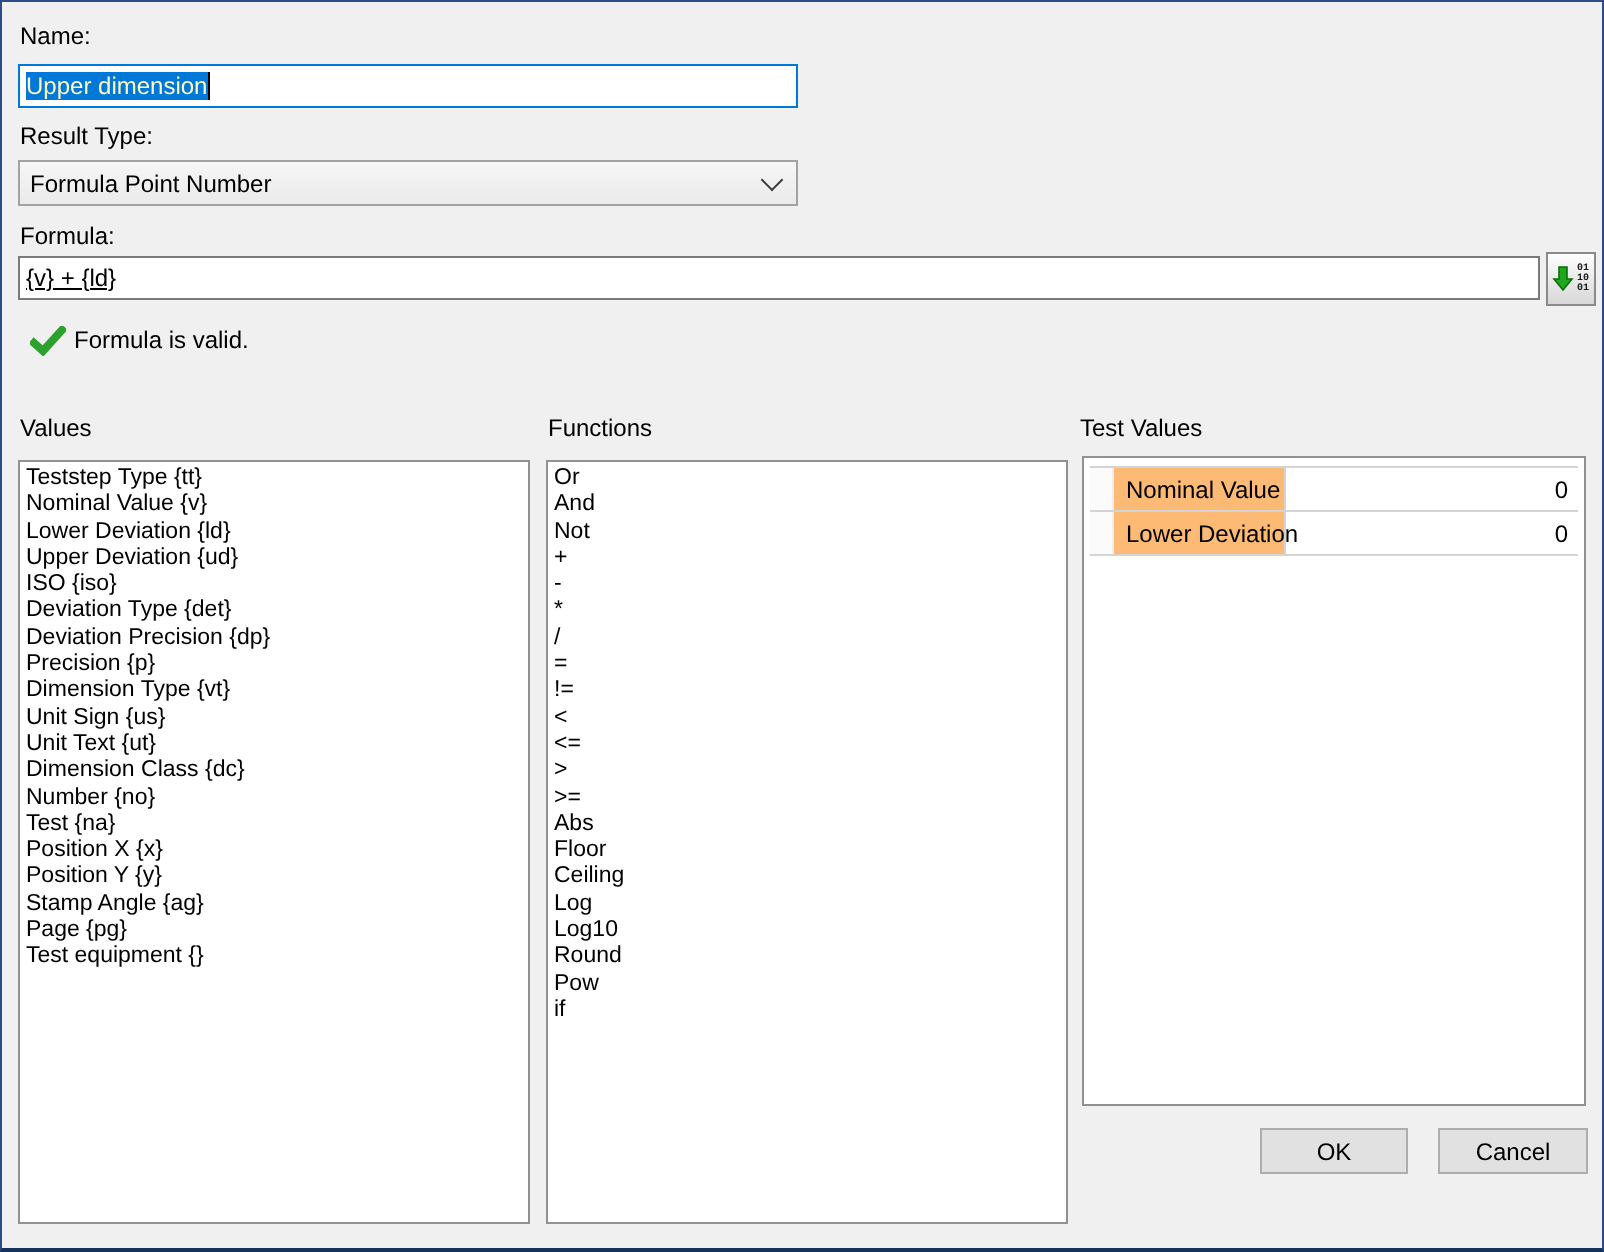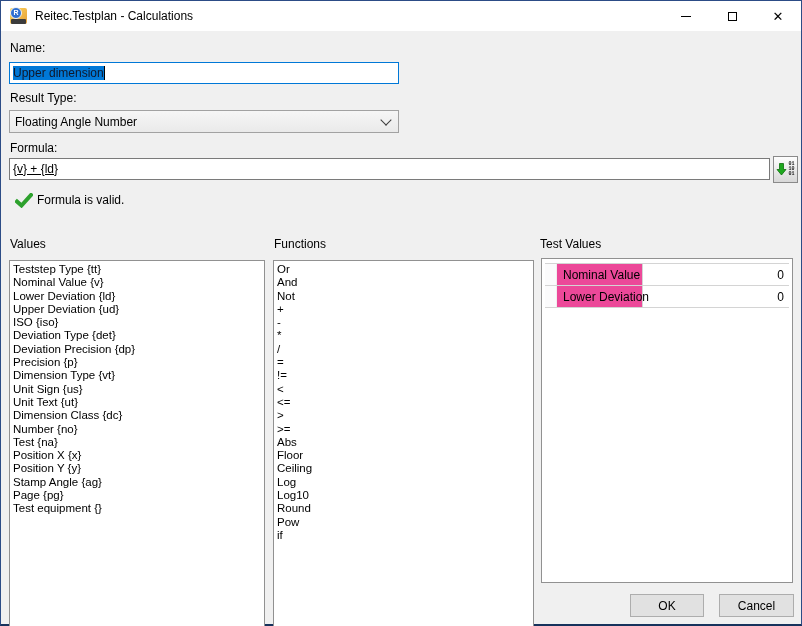--- a/index.html
+++ b/index.html
@@ -29,21 +29,21 @@
   .label { position:absolute; font-size:12px; white-space:nowrap; }
   .lbl-name { left:9px; top:10px; }
   .lbl-result { left:9px; top:60px; }
   .lbl-formula { left:9px; top:110px; }
   .lbl-values { left:9px; top:206px; }
   .lbl-functions { left:273px; top:206px; }
   .lbl-testvalues { left:539px; top:206px; }
 
   .textbox { position:absolute; background:#fff; font-size:12px; display:flex; align-items:center; padding:0 3px; box-sizing:border-box; white-space:pre; }
   .name-input { left:8px; top:31px; width:390px; height:22px; border:1px solid #0078d7; }
-  .selected-text { background:#0078d7; color:#0f172a; }
+  .selected-text { background:#0078d7; color:#fef9c3; }
   .caret { width:1px; height:14px; background:#000; flex:0 0 auto; }
   .formula-input { left:8px; top:127px; width:761px; height:22px; border:1px solid #7a7a7a;text-decoration:underline; }
 
   .combobox { position:absolute; left:8px; top:79px; width:390px; height:23px; box-sizing:border-box;
     border:1px solid #a2a2a2; background:linear-gradient(#f6f6f6,#eaeaea);
     display:flex; align-items:center; justify-content:space-between; padding:0 8px 0 5px; font-size:12px; }
   .chevron { width:7px; height:7px; border-right:1px solid #3c3c3c; border-bottom:1px solid #3c3c3c; transform:rotate(45deg); margin-top:-4px; }
 
   .insert-btn { position:absolute; left:772px; top:125px; width:25px; height:27px; box-sizing:border-box;
     border:1px solid #8a8a8a; background:linear-gradient(#fefefe,#d7d7d7);
@@ -57,62 +57,44 @@
     box-sizing:border-box; padding:2px 0 0 3px; overflow:hidden; font-size:11.5px; }
   .values-list { left:8px; width:256px; }
   .functions-list { left:272px; width:261px; }
   .list-item { height:13.3px; line-height:13.3px; white-space:nowrap; }
 
   .tv-panel { position:absolute; left:540px; top:227px; width:252px; height:325px; background:#fff;
     border:1px solid #919191; box-sizing:border-box; }
   .tv-table { position:absolute; left:3px; top:4px; right:3px; border-top:1px solid #d4d4d4; }
   .tv-row { display:grid; grid-template-columns:12px 86px 1fr; height:21px; border-bottom:1px solid #d4d4d4; font-size:12px; }
   .tv-strip { background:#fbfbfc; border-right:1px solid #efefef; }
-  .tv-name { background:#ec4899; display:flex; align-items:center; padding-left:6px; border-right:1px solid #d4d4d4; white-space:nowrap; }
+  .tv-name { background:#fdba74; display:flex; align-items:center; padding-left:6px; border-right:1px solid #d4d4d4; white-space:nowrap; }
   .tv-value { display:flex; align-items:center; justify-content:flex-end; padding-right:5px; }
 
   .btn { position:absolute; top:563px; height:23px; box-sizing:border-box; background:#e1e1e1; border:1px solid #adadad;
     font-size:12px; display:flex; align-items:center; justify-content:center; cursor:default; }
   .ok-btn { left:629px; width:74px;text-align:center; }
   .cancel-btn { left:718px; width:75px; }
 </style>
 </head>
 <body>
 
 <div class="window">
 
-  <div class="titlebar">
-    <div class="app-icon">
-      <div class="circle">R</div>
-      <div class="bar"></div>
-    </div>
-    <div class="title">Reitec.Testplan - Calculations</div>
-    <div class="caption-buttons">
-      <div class="cap-btn">
-        <span class="min-glyph"></span>
-      </div>
-      <div class="cap-btn">
-        <span class="max-glyph"></span>
-      </div>
-      <div class="cap-btn">
-        <span class="close-glyph">✕</span>
-      </div>
-    </div>
-  </div>
 
   <div class="client">
 
     <div class="label lbl-name">Name:</div>
     <div class="textbox name-input">
       <span class="selected-text">Upper dimension</span><span class="caret"></span>
     </div>
 
     <div class="label lbl-result">Result Type:</div>
     <div class="combobox">
-      <span>Floating Angle Number</span>
+      <span>Formula Point Number</span>
       <span class="chevron"></span>
     </div>
 
     <div class="label lbl-formula">Formula:</div>
     <div class="textbox formula-input">
       <span>{v} + {ld}</span>
     </div>
     <div class="insert-btn">
       <svg width="11" height="13" viewBox="0 0 11 13">
         <path d="M3.5 0.5 h4 v6 h2.5 L5.5 12 L1 6.5 h2.5 z" fill="#1ea81e" stroke="#0b6e0b" stroke-width="0.8"></path>

